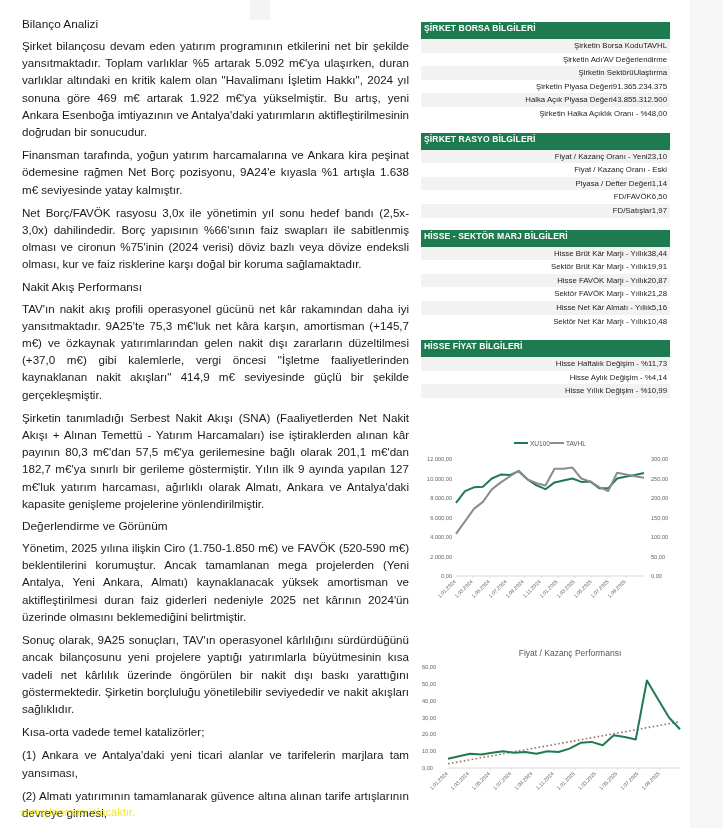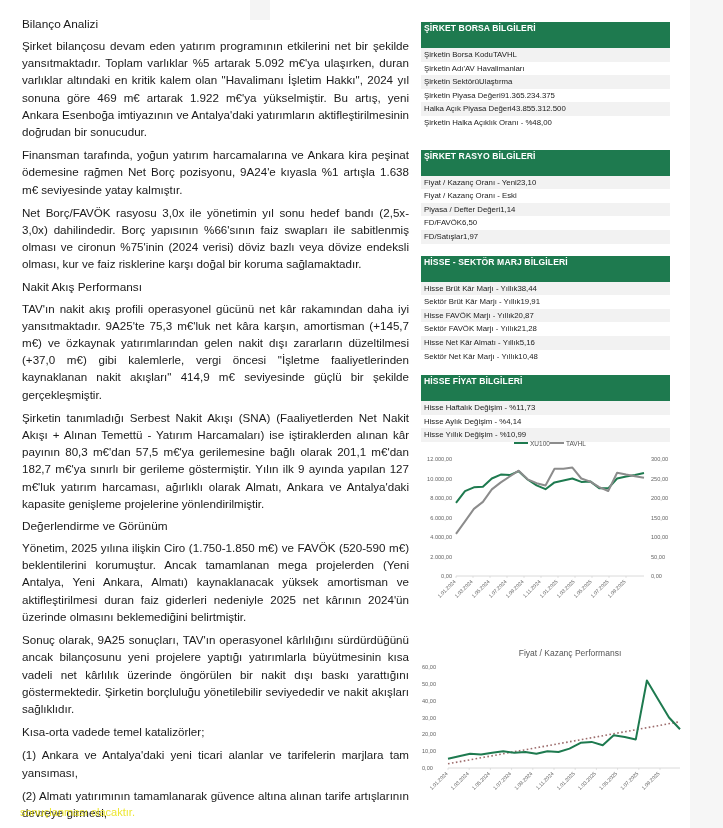--- a/index.html
+++ b/index.html
@@ -13,24 +13,24 @@
   .left {
     position:absolute; left:22px; top:16px; width:387px;
     font-size:11.6px; line-height:17.2px; text-align:justify;
   }
   .left h3 { margin:0 0 4px 0; font-size:11.8px; font-weight:normal; line-height:17px; }
   .left p { margin:0 0 6px 0; }
   .right { position:absolute; left:421px; top:22px; width:249px; }
   .tbl { margin-bottom:9px; }
   .tbl-head {
     background:#1e7a4f; color:#fff; font-weight:bold; font-size:8.6px;
-    height:26px; line-height:13px; padding-left:3px; letter-spacing:0.1px;
+    height:17px; line-height:13px; padding-left:3px; letter-spacing:0.1px;
   }
   .tbl-row {
-    display:flex; justify-content:flex-start; font-size:7.8px;
+    display:flex; justify-content:flex-end; font-size:7.8px;
     height:13.6px; line-height:13.6px; padding:0 3px; color:#222;
   }
   .tbl-row:nth-child(odd) { background:#f2f2f2; }
   .tbl-row .v { text-align:right; }
   svg text { font-family:"Liberation Sans", "DejaVu Sans", sans-serif; }
   .wm { position:absolute; left:20px; top:806px; font-size:11px; color:#e8e000; opacity:0.8; }
 </style>
 </head>
 <body>
 
@@ -63,42 +63,42 @@
 <div class="right">
   <div class="tbl">
     <div class="tbl-head">ŞİRKET BORSA BİLGİLERİ</div>
     <div>
       <div class="tbl-row">
           <span>Şirketin Borsa Kodu</span>
           <span class="v">TAVHL</span>
         </div>
       <div class="tbl-row">
           <span>Şirketin Adı</span>
-          <span class="v">'AV Havalimanları</span>
+          <span class="v">'AV Değerlendirme</span>
         </div>
       <div class="tbl-row">
           <span>Şirketin Sektörü</span>
           <span class="v">Ulaştırma</span>
         </div>
       <div class="tbl-row">
           <span>Şirketin Piyasa Değeri</span>
           <span class="v">91.365.234.375</span>
         </div>
       <div class="tbl-row">
           <span>Halka Açık Piyasa Değeri</span>
           <span class="v">43.855.312.500</span>
         </div>
       <div class="tbl-row">
           <span>Şirketin Halka Açıklık Oranı - %</span>
           <span class="v">48,00</span>
         </div>
     </div>
   </div>
 
-  <div class="tbl" style="margin-top:20px">
+  <div class="tbl" style="margin-top:12px">
     <div class="tbl-head">ŞİRKET RASYO BİLGİLERİ</div>
     <div>
       <div class="tbl-row">
           <span>Fiyat / Kazanç Oranı - Yeni</span>
           <span class="v">23,10</span>
         </div>
       <div class="tbl-row">
           <span>Fiyat / Kazanç Oranı - Eski</span>
           <span class="v"></span>
         </div>

